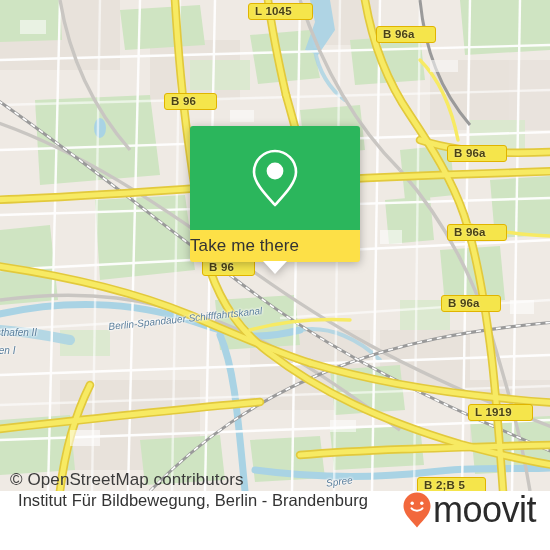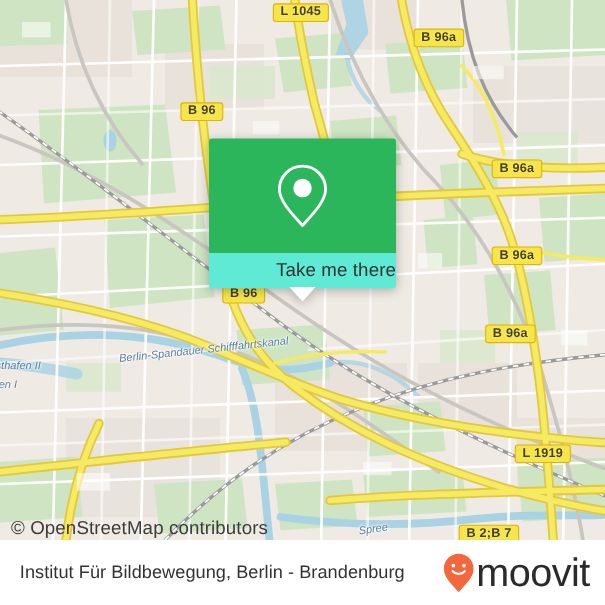--- a/index.html
+++ b/index.html
@@ -45,21 +45,21 @@
   
   .shield {
     position: absolute;
     background: #f5e54b;
     border: 1.6px solid #e0b400;
     border-radius: 3px;
     color: #4a4215;
     font-size: 11.5px;
     font-weight: bold;
     letter-spacing: 0.2px;
-    padding: 1px 6px 2px 6px;
+    padding: 1px 20px 2px 6px;
     line-height: 12px;
     white-space: nowrap;
     z-index: 20;
     text-shadow: 0 0 2px rgba(255,255,255,0.5);
   }
 
   
   .map-label {
     position: absolute;
     font-size: 10px;
@@ -83,25 +83,25 @@
     height: 104px;
     background: #2bb65c;
     border-radius: 3px 3px 0 0;
     display: flex;
     align-items: center;
     justify-content: center;
   }
   #callout-bottom {
     position: relative;
     height: 32px;
-    background: #5eead4;
+    background: #fde047;
     border-radius: 0 0 3px 3px;
     display: flex;
     align-items: center;
-    justify-content: flex-end;
+    justify-content: flex-start;
   }
   #callout-label {
     font-size: 17px;
     color: #333333;
     letter-spacing: 0.1px;
   }
   #callout-tail {
     position: absolute;
     left: 50%;
     margin-left: -12px;
@@ -114,21 +114,21 @@
 
   
   #footer {
     position: absolute;
     left: 0;
     top: 491px;
     width: 550px;
     height: 59px;
     background: #ffffff;
     display: flex;
-    align-items: center;
+    align-items: flex-start;
     justify-content: space-between;
     padding: 0 14px 0 18px;
     box-sizing: border-box;
     z-index: 60;
   }
   #footer-title {
     font-size: 16.5px;
     color: #333333;
     letter-spacing: 0.05px;
     white-space: nowrap;
@@ -316,21 +316,21 @@
 
     <div id="shield-layer">
         <div class="shield" style="left: 248px; top: 3px;">L 1045</div>
         <div class="shield" style="left: 376px; top: 26px;">B 96a</div>
         <div class="shield" style="left: 164px; top: 93px;">B 96</div>
         <div class="shield" style="left: 447px; top: 145px;">B 96a</div>
         <div class="shield" style="left: 447px; top: 224px;">B 96a</div>
         <div class="shield" style="left: 202px; top: 259px;">B 96</div>
         <div class="shield" style="left: 441px; top: 295px;">B 96a</div>
         <div class="shield" style="left: 468px; top: 404px;">L 1919</div>
-        <div class="shield" style="left: 417px; top: 477px;">B 2;B 7</div>
+        <div class="shield" style="left: 417px; top: 477px;">B 2;B 5</div>
       </div>
     <div id="label-layer">
         <div class="map-label water" style="left: 108px; top: 313px; transform: rotate(-6deg);">Berlin-Spandauer Schifffahrtskanal</div>
         <div class="map-label water" style="left: -4px; top: 327px;">sthafen II</div>
         <div class="map-label water" style="left: -4px; top: 345px;">fen I</div>
         <div class="map-label water" style="left: 326px; top: 476px; transform: rotate(-8deg);">Spree</div>
       </div>
 
     <div id="callout">
       <div id="callout-top">

